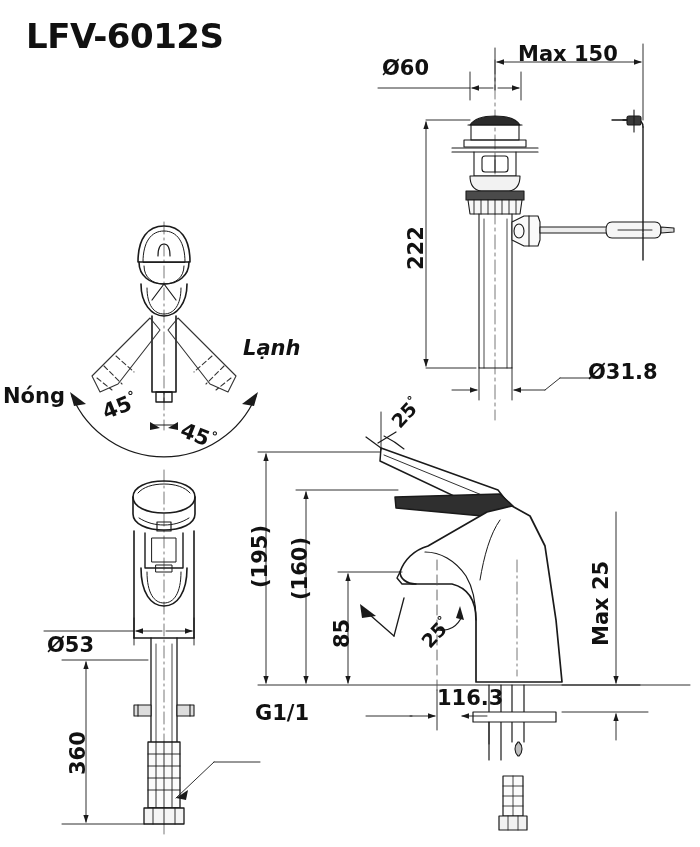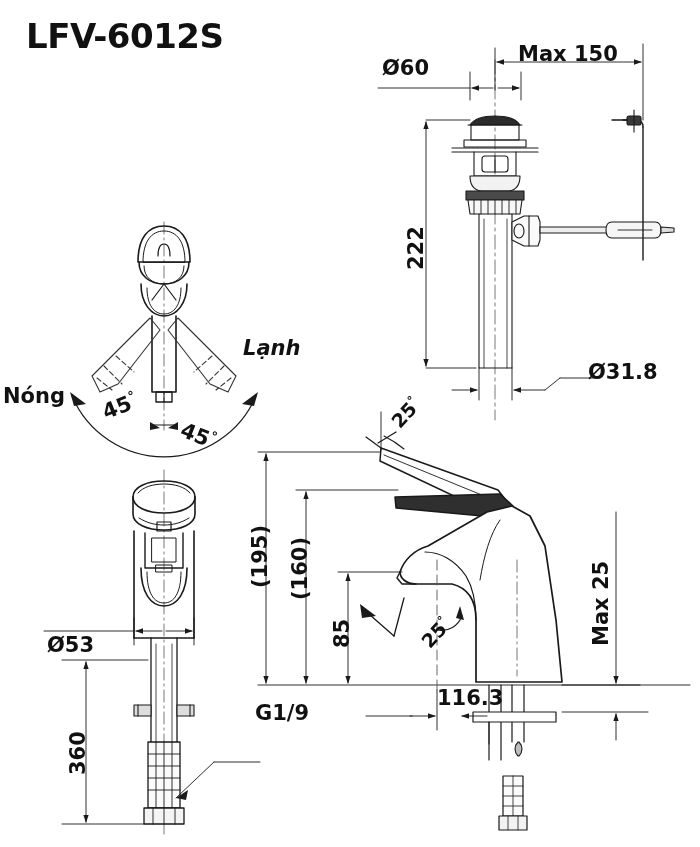--- a/index.html
+++ b/index.html
@@ -349,21 +349,21 @@
   <div class="lbl" style="left:243px; top:338px;font-style:italic;">Lạnh</div>
 
   <div class="lbl" style="left:99px; top:402px; transform:rotate(-22deg); transform-origin:left top;"><span>45</span><span class="deg">°</span></div>
 
   <div class="lbl" style="left:186px; top:418px; transform:rotate(22deg); transform-origin:left top;"><span>45</span><span class="deg">°</span></div>
 
   <div class="lbl" style="left:47px; top:635px;">Ø53</div>
 
   <div class="lbl rot90" style="left:68px; top:775px;">360</div>
 
-  <div class="lbl" style="left:255px; top:703px;">G1/9</div>
+  <div class="lbl" style="left:255px; top:703px;">G1/1</div>
 
   <div class="lbl rot90" style="left:250px; top:588px;">(195)</div>
 
   <div class="lbl rot90" style="left:290px; top:600px;">(160)</div>
 
   <div class="lbl rot90" style="left:332px; top:648px;">85</div>
 
   <div class="lbl" style="left:437px; top:688px;text-align:right;">116.3</div>
 
   <div class="lbl rot90" style="left:591px; top:646px;">Max 25</div>

